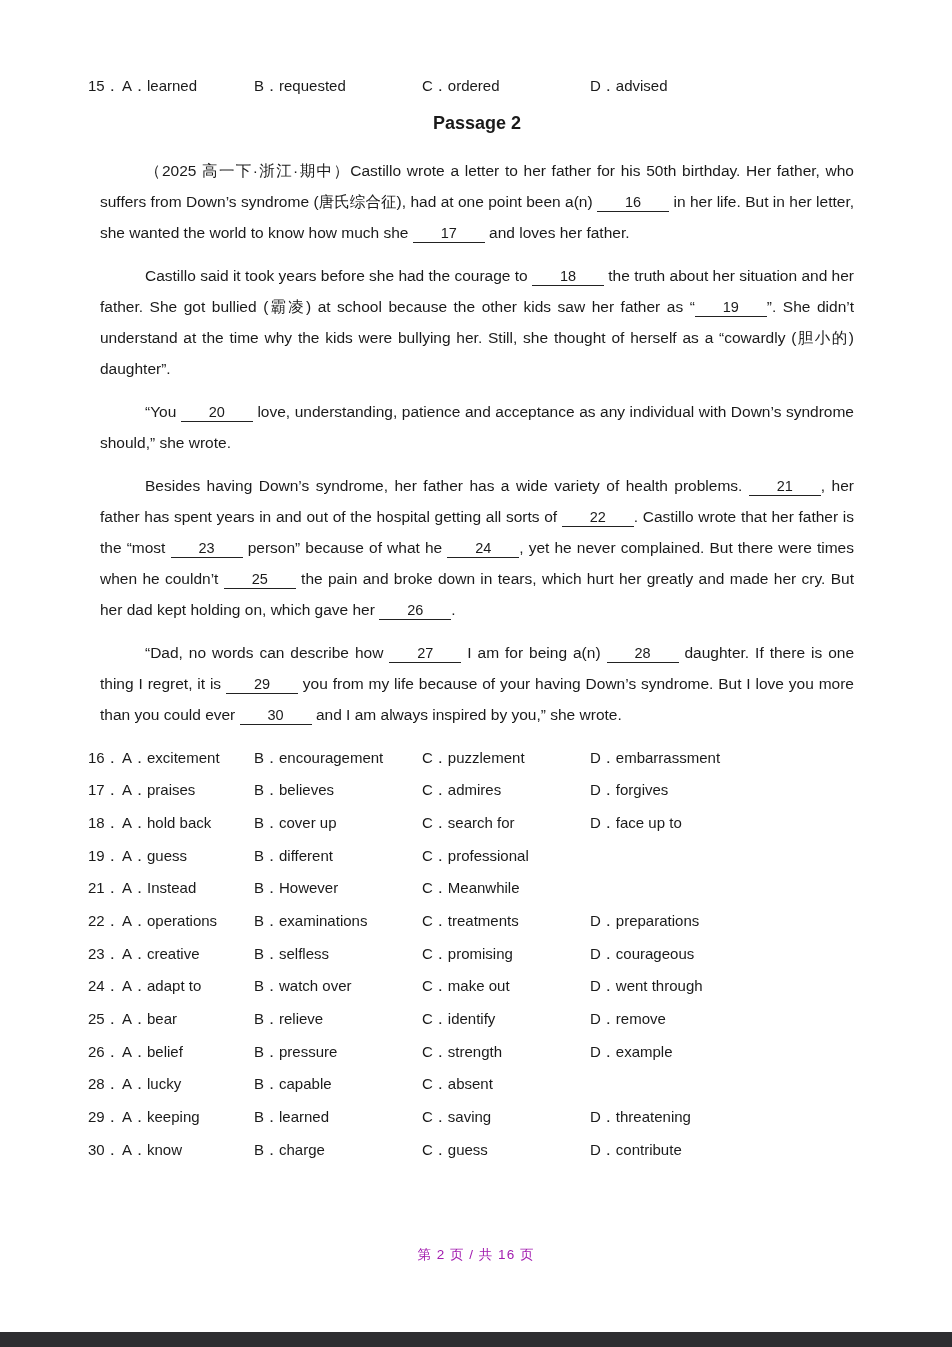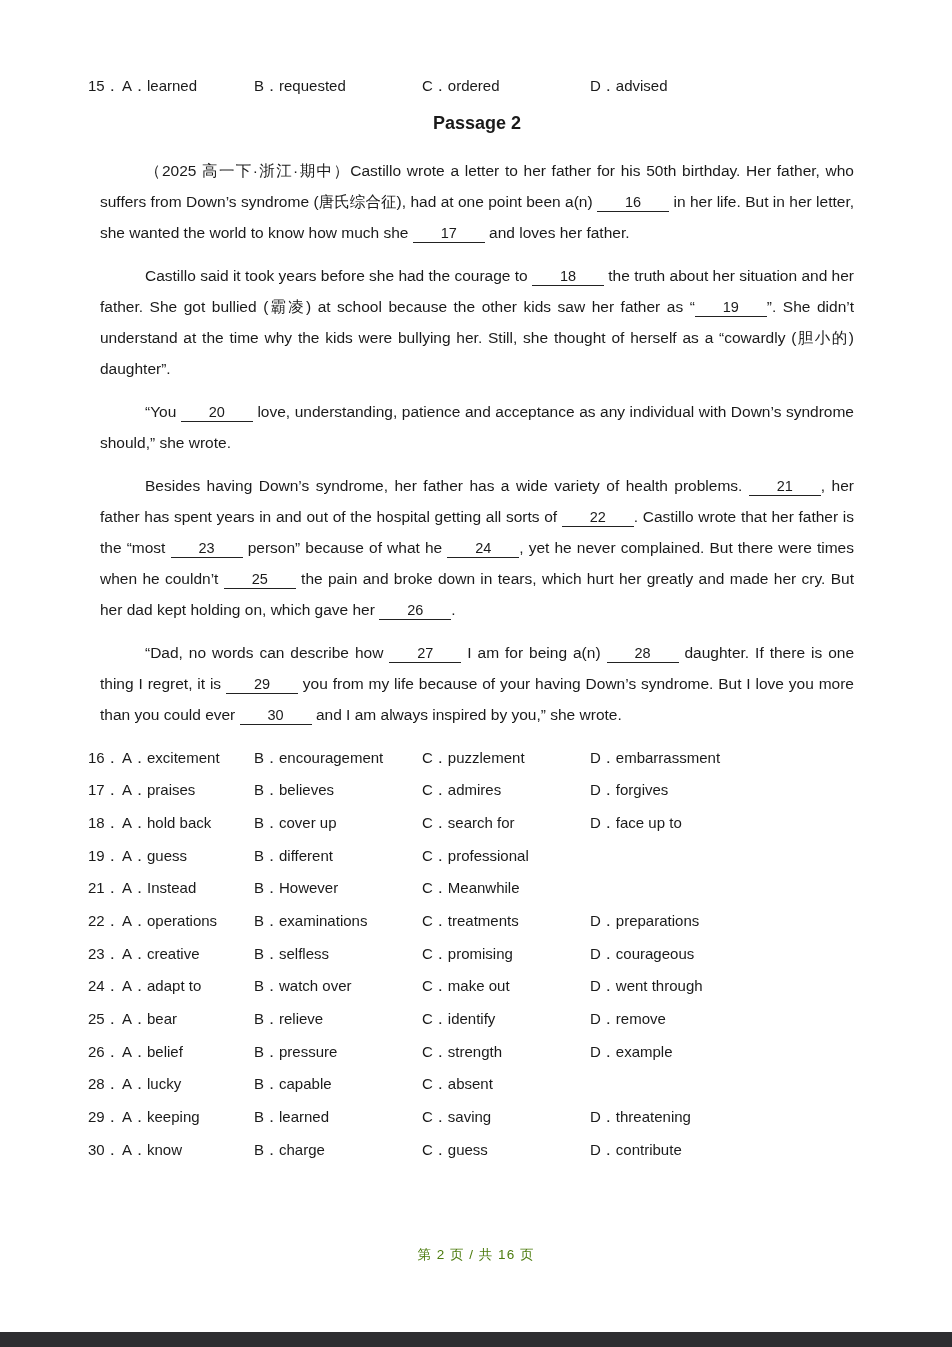--- a/index.html
+++ b/index.html
@@ -60,21 +60,21 @@
   .questions {
     margin-top: 4px;
   }
   .footer {
     position: absolute;
     left: 0;
     right: 0;
     top: 1246px;
     text-align: center;
     font-size: 13.5px;
-    color: #4d7c0f;
+    color: #a21caf;
     letter-spacing: 1px;
   }
   .bottom-bar {
     position: absolute;
     left: 0;
     bottom: 0;
     width: 100%;
     height: 15px;
     background: #2e2e31;
   }

